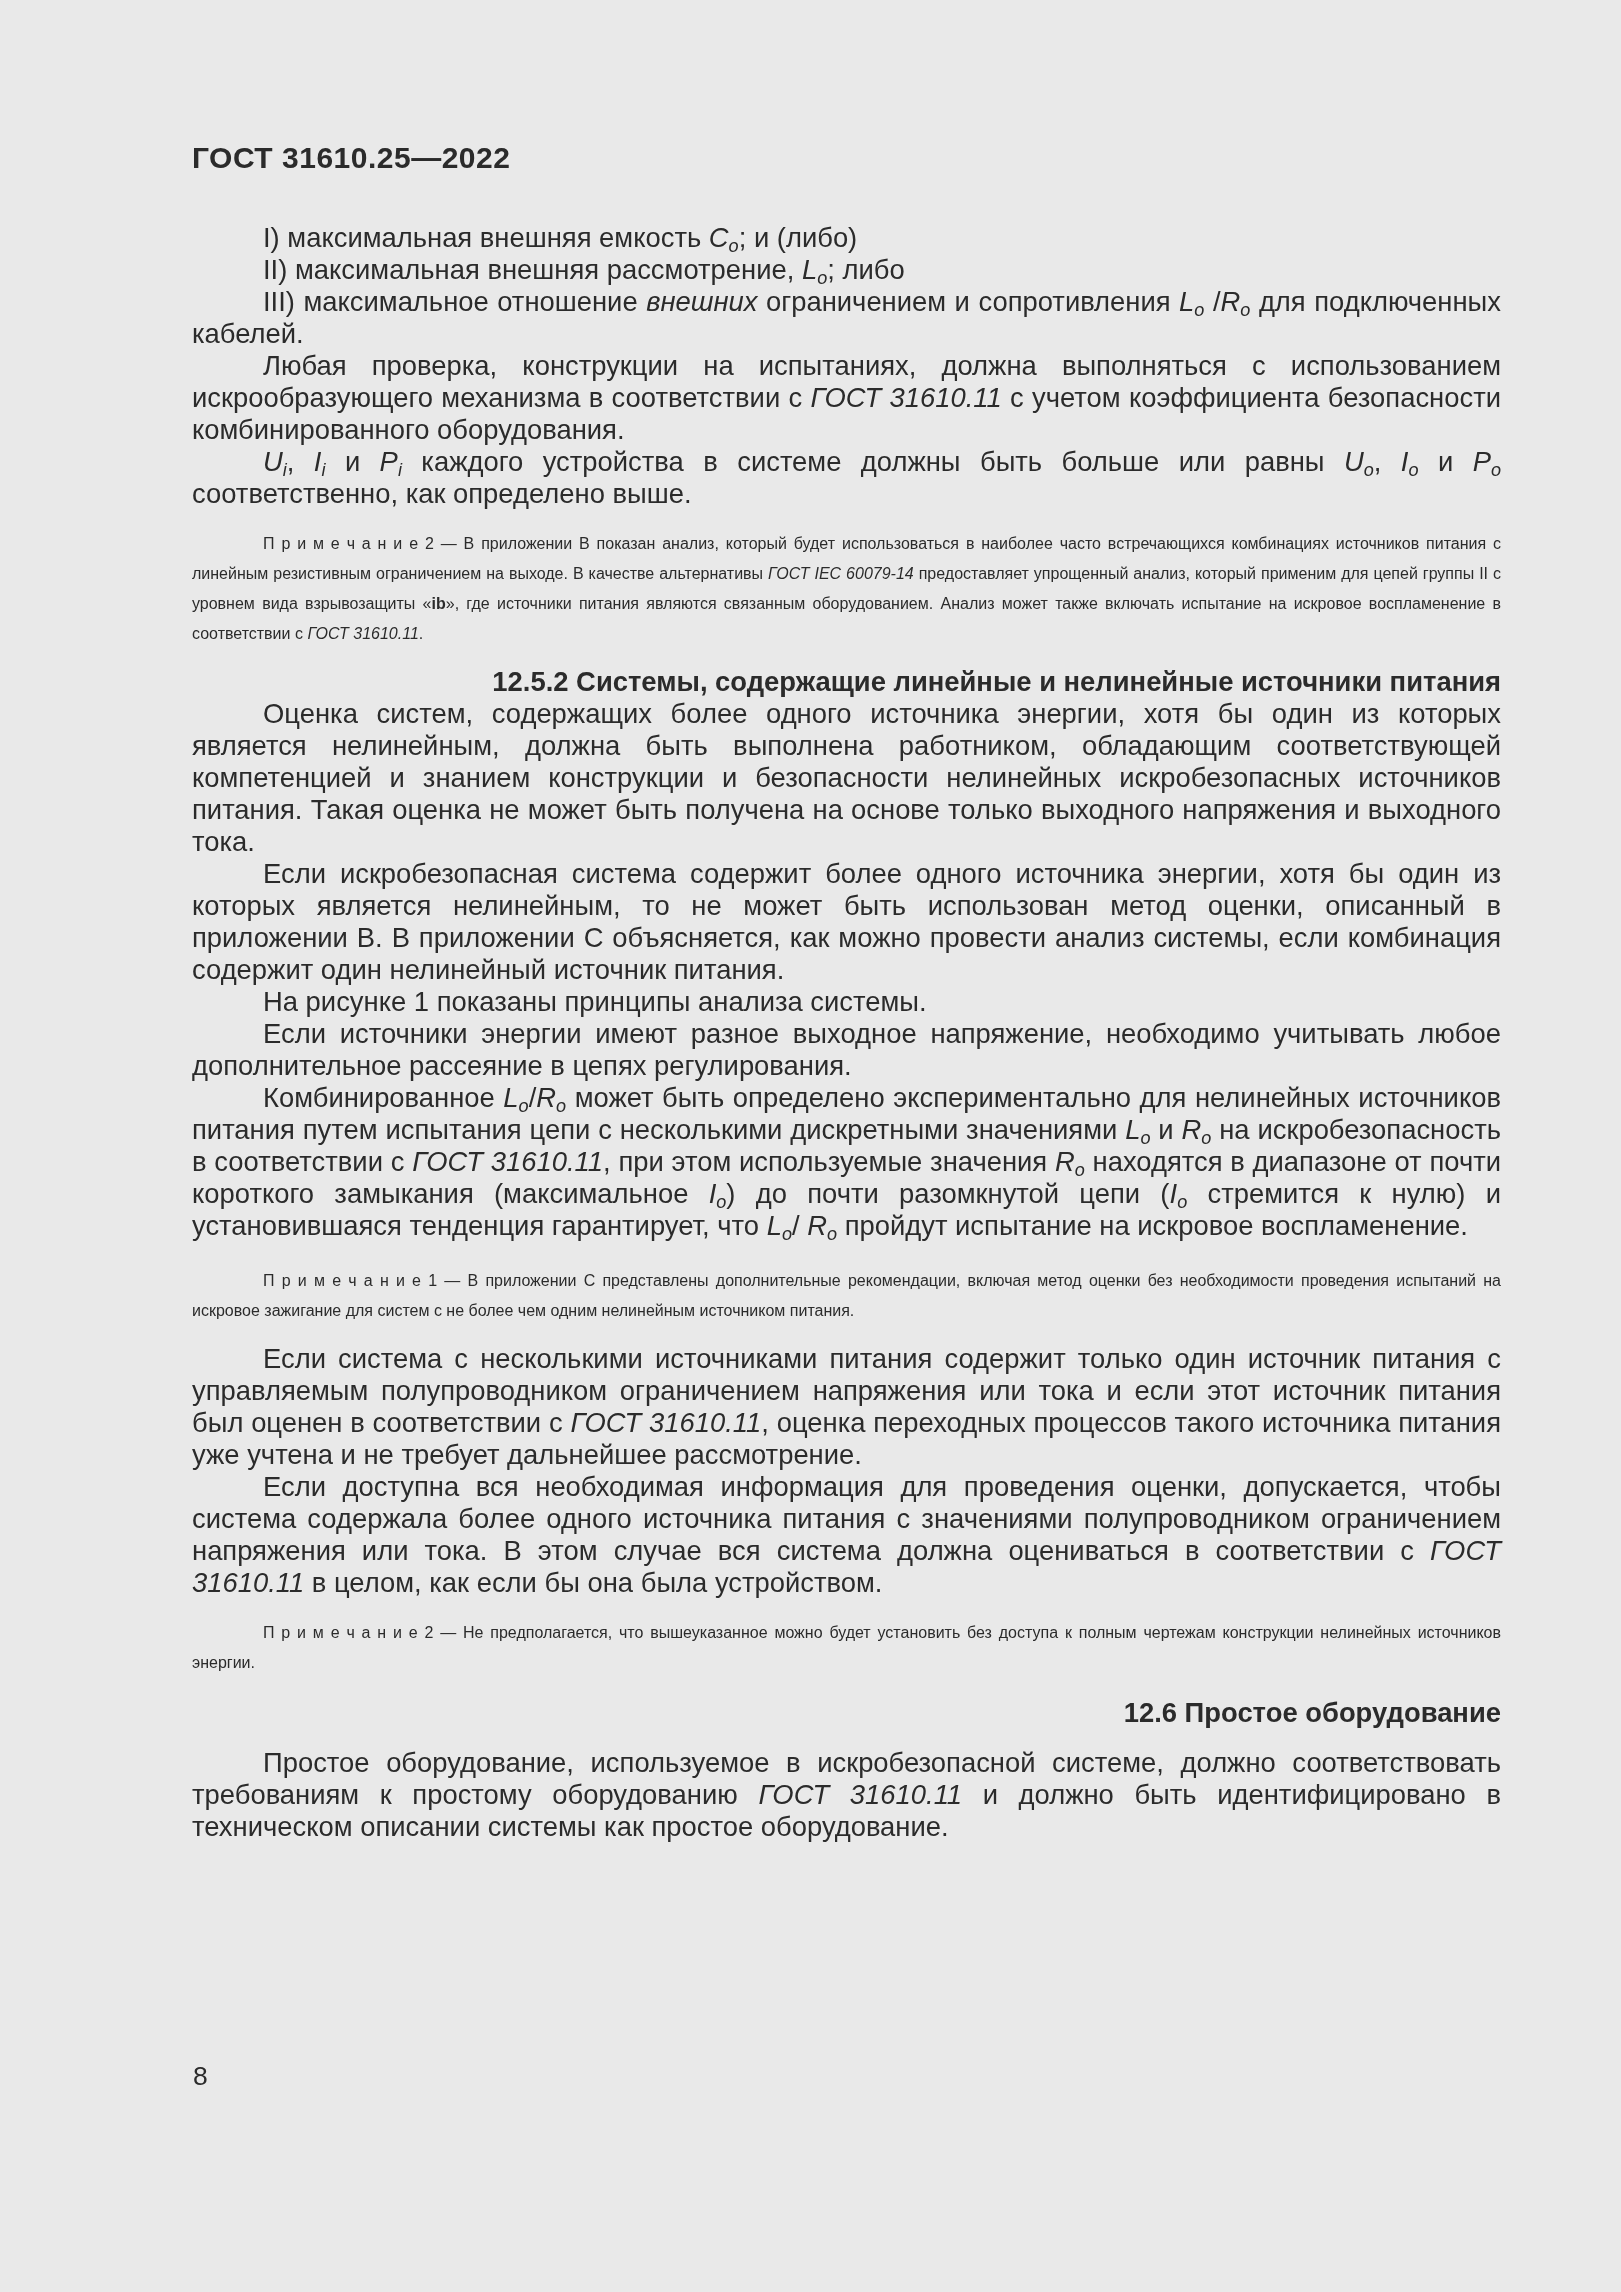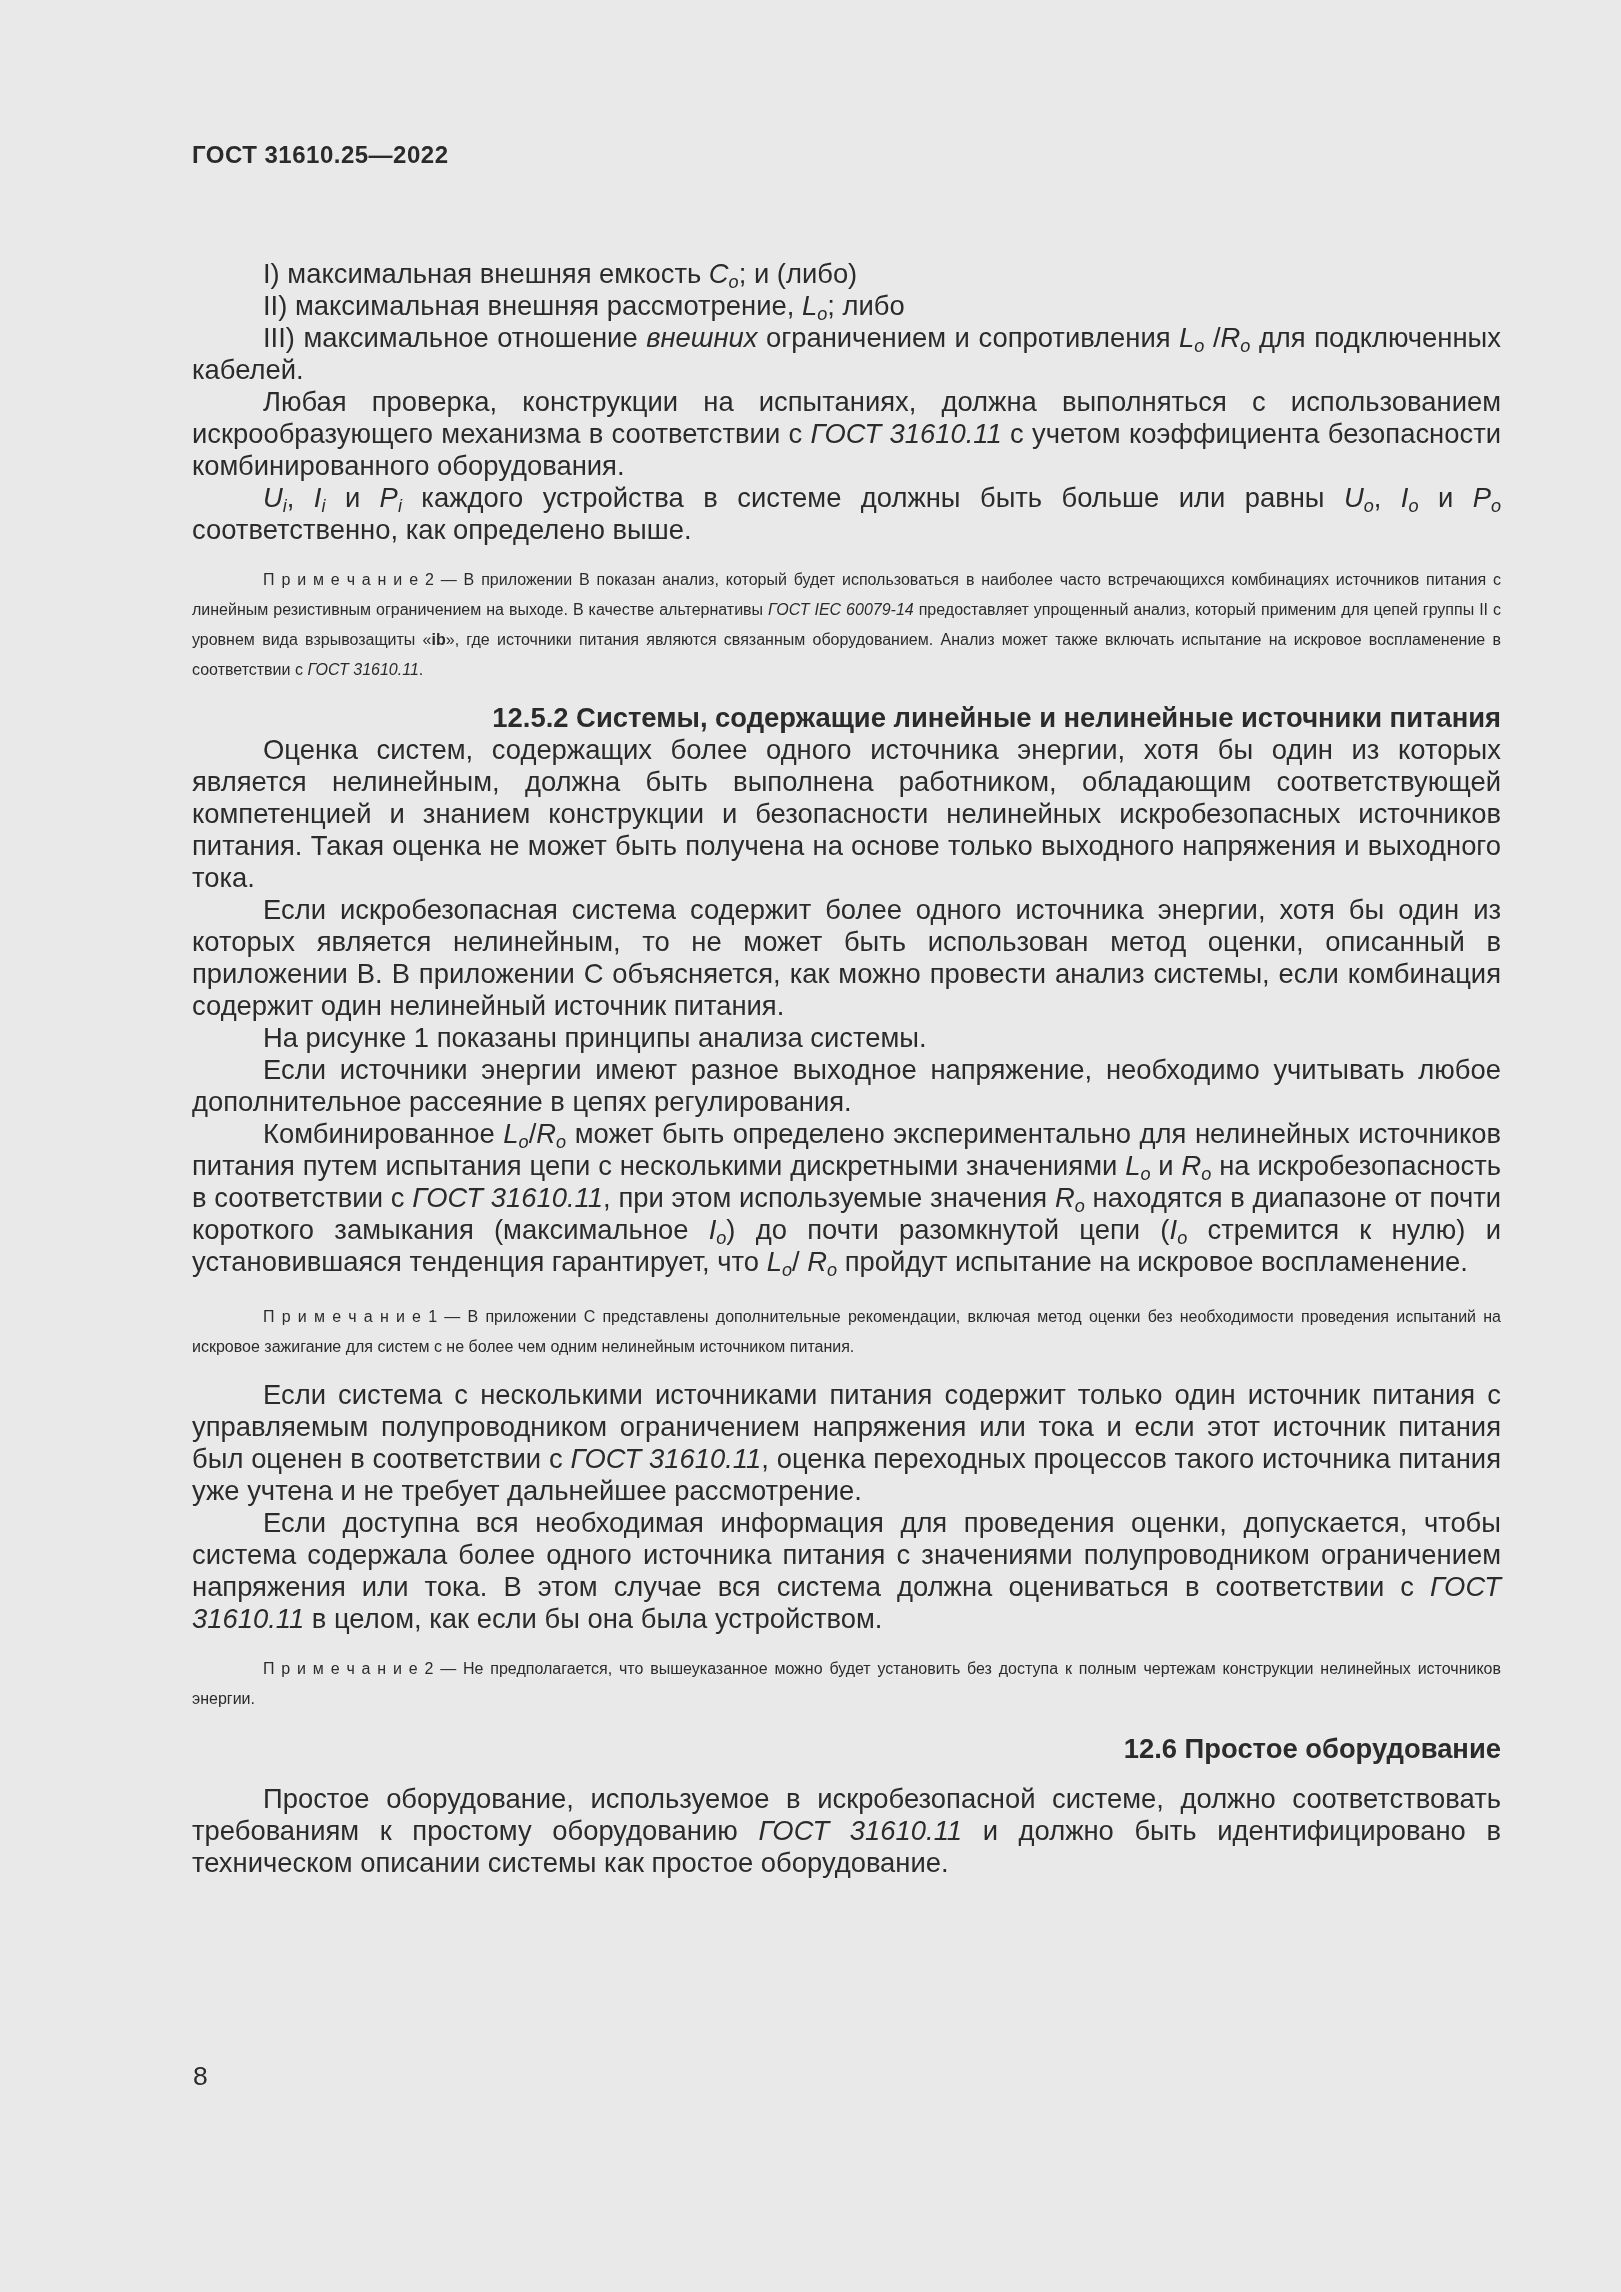--- a/index.html
+++ b/index.html
@@ -12,30 +12,29 @@
     width: 1621px;
     height: 2293px;
     font-family: "Liberation Sans", sans-serif;
     color: #2b2b2b;
     overflow: hidden;
   }
   .page-header {
     position: absolute;
     left: 192px;
     top: 141px;
-    font-size: 24px;
+    font-size: 30px;
     font-weight: bold;
     letter-spacing: 0.5px;
   }
   .content {
     position: absolute;
     left: 192px;
     top: 222px;
     width: 1309px;
-    margin-top: 36px;
   }
   .block {
     margin: 0;
     font-size: 27.4px;
     line-height: 32px;
     text-align: justify;
     text-indent: 71px;
   }
   .b-list-item { text-align: left; }
   .b-note {

